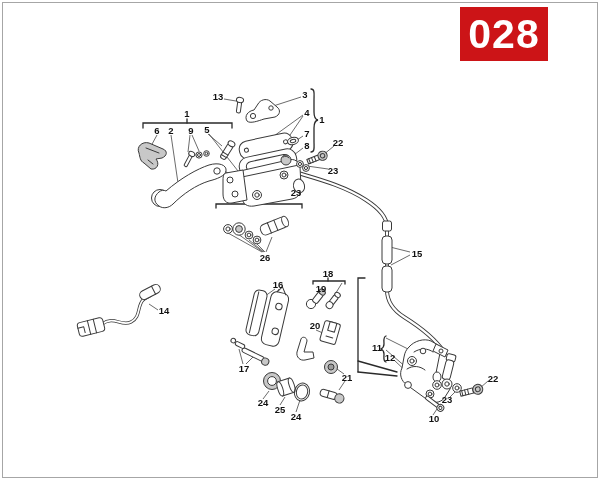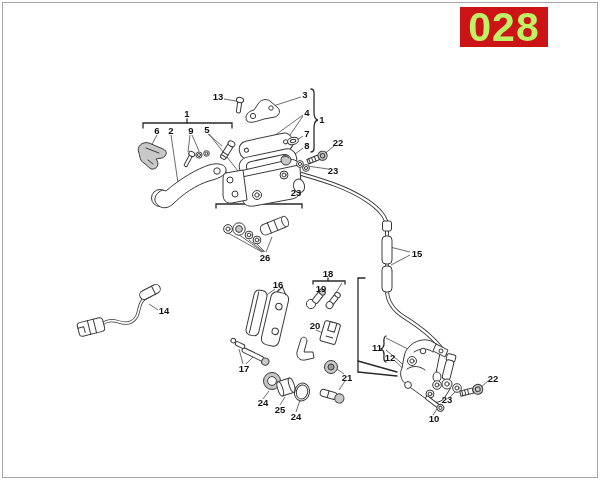--- a/index.html
+++ b/index.html
@@ -5,22 +5,22 @@
   html,body { margin:0; padding:0; background:#ffffff; }
   .stage {
     position:relative; width:600px; height:480px; background:#ffffff;
     font-family:"Liberation Sans", sans-serif; overflow:hidden;
   }
   .page-border {
     position:absolute; left:2px; top:2px; right:2px; bottom:2px;
     border:1.5px solid #a6a6a6; pointer-events:none;
   }
   .badge {
-    position:absolute; left:460px; top:7px; width:88px; height:40px;
-    background:#cc1417; color:#bef264; display:flex; align-items:center; justify-content:center;
+    position:absolute; left:460px; top:7px; width:88px; height:54px;
+    background:#cc1417; color:#ffffff; display:flex; align-items:center; justify-content:center;
     font-weight:bold; font-size:41px; letter-spacing:1px;
     font-family:"Liberation Sans", sans-serif;
   }
   svg.diagram { position:absolute; left:0; top:0; }
   .ln  { fill:none; stroke:#3a3a3a; stroke-width:1; stroke-linecap:round; stroke-linejoin:round; }
   .fw  { fill:#ffffff; stroke:#3a3a3a; stroke-width:1; stroke-linejoin:round; }
   .fg  { fill:#c8c8c8; stroke:#3a3a3a; stroke-width:1; }
   .fd  { fill:#9d9d9d; stroke:#3a3a3a; stroke-width:1; }
   .ldr { stroke:#3a3a3a; stroke-width:0.75; fill:none; }
   .brk { stroke:#2a2a2a; stroke-width:1.3; fill:none; stroke-linecap:round; }

